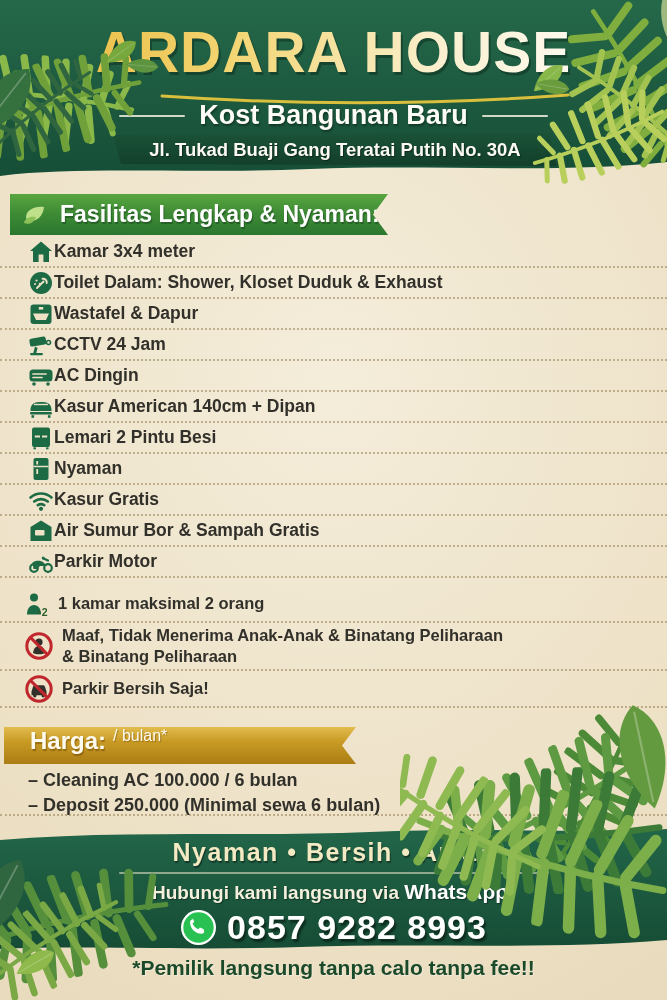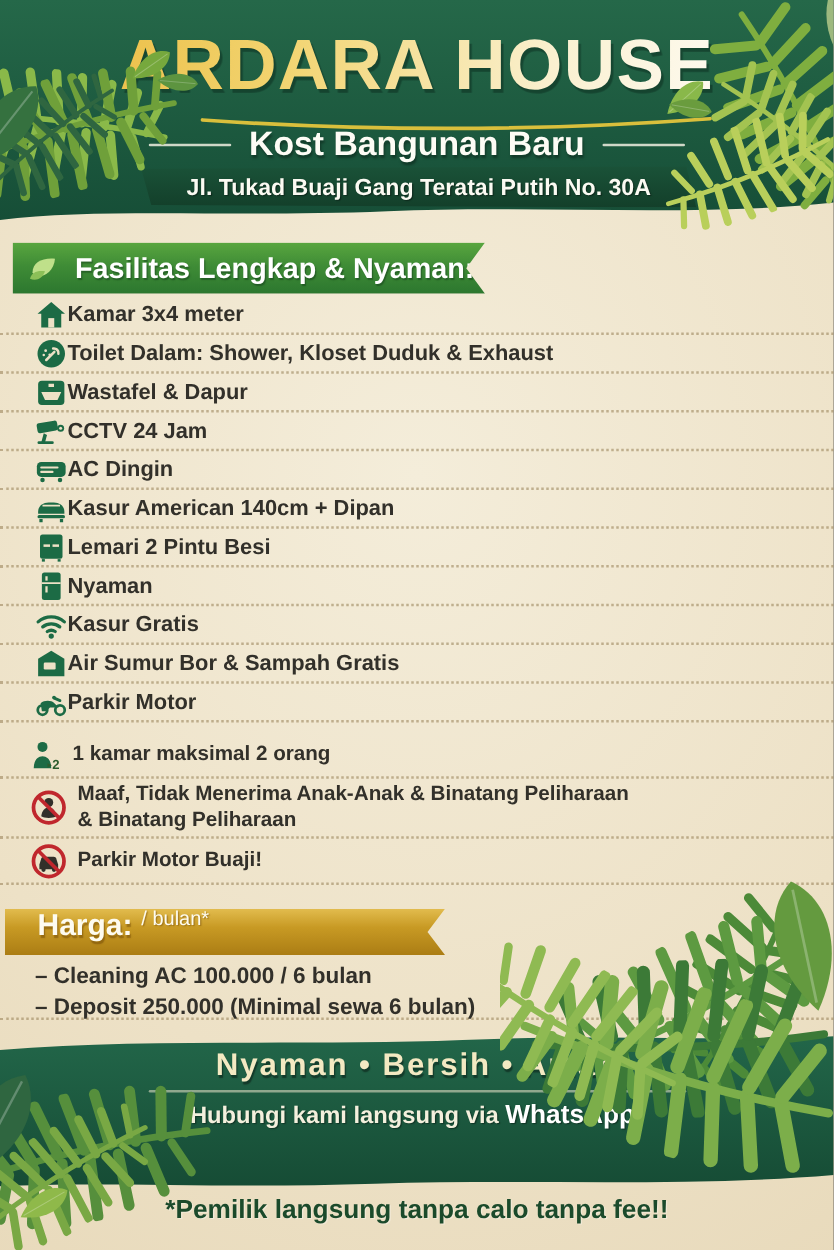--- a/index.html
+++ b/index.html
@@ -329,21 +329,21 @@
     <div class="rule-row">
       <svg class="ic-big" viewBox="0 0 30 30">
           <g fill="#32302a">
             <path d="M7.5 17.5 9 12.8c.3-.9 1.1-1.5 2-1.5h8c.9 0 1.7.6 2 1.5l1.5 4.7v3.8h-15Z"></path>
             <circle cx="10.8" cy="21.8" r="1.7"></circle>
             <circle cx="19.2" cy="21.8" r="1.7"></circle>
           </g>
           <circle cx="15" cy="15" r="12.2" fill="none" stroke="#c0272d" stroke-width="3"></circle>
           <path d="M6.4 6.4 23.6 23.6" stroke="#c0272d" stroke-width="3"></path>
         </svg>
-      <span class="rule-text">Parkir Motor Buaji!</span>
+      <span class="rule-text">Parkir Bersih Saja!</span>
     </div>
     <div class="sep"></div>
   </div>
 
   <div class="abs price-ribbon">
     <span class="price-label">Harga:</span>
     <span class="price-unit">/ bulan*</span>
   </div>
 
   <div class="abs price-notes">
@@ -353,20 +353,29 @@
   <div class="abs sep-price"></div>
 
   <svg class="abs band-svg" viewBox="0 0 667 132" preserveAspectRatio="none">
     <path fill="url(#bandg)" d="M0 16 C120 6 250 13 370 8 C490 3 590 10 667 5 V116 C550 126 420 119 300 123 C180 127 80 121 0 125 Z"></path>
   </svg>
 
   <div class="abs band-content">
     <div class="tagline">Nyaman • Bersih • Aman</div>
     <div class="band-divider"></div>
     <div class="cta"><span>Hubungi kami langsung via </span><span class="emph">WhatsApp!</span></div>
+    <div class="phone-row">
+      <svg width="37" height="37" viewBox="0 0 37 37">
+        <circle cx="18.5" cy="18.5" r="17.5" fill="#ffffff"></circle>
+        <circle cx="18.5" cy="18.5" r="15.2" fill="#29c152"></circle>
+        <path fill="#ffffff" d="M12.5 10.5c-1.3 0-2.5 1.2-2.5 2.7 0 6.3 5.7 11.6 11.4 11.6 1.5 0 2.8-1 2.8-2.3l-.7-2.6-3.6-1.4-1.7 1.7c-2.4-.9-4.7-3.2-5.7-5.7l1.8-1.7-1.5-3.6Z"></path>
+        <path fill="#29c152" d="M9.5 30.5 11 26l3.2 2.8Z"></path>
+      </svg>
+      <span class="phone">0857 9282 8993</span>
+    </div>
   </div>
 
   <div class="abs footer-note">*Pemilik langsung tanpa calo tanpa fee!!</div>
 
   <svg class="abs deco" style="left:-10px;top:-8px;" width="230" height="180" viewBox="0 0 230 180">
     <g transform="translate(-25 55) rotate(6) scale(1.5)" color="#8ab949">
         <use href="#frond" width="120" height="60"></use>
       </g>
     <g transform="translate(-35 95) rotate(-16) scale(1.55)" color="#6fa03a">
         <use href="#frond" width="120" height="60"></use>

